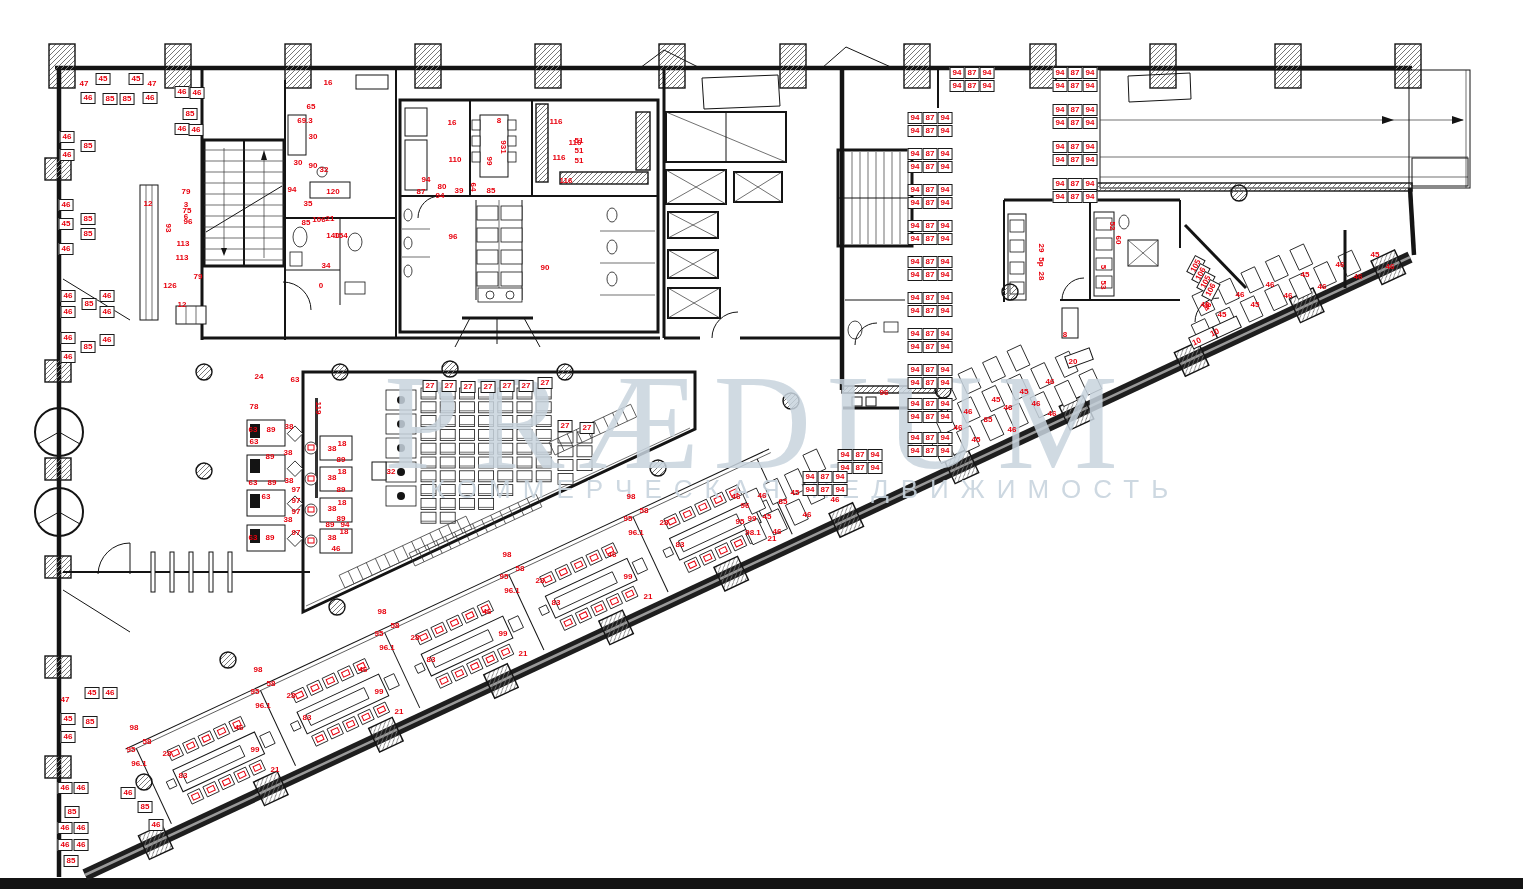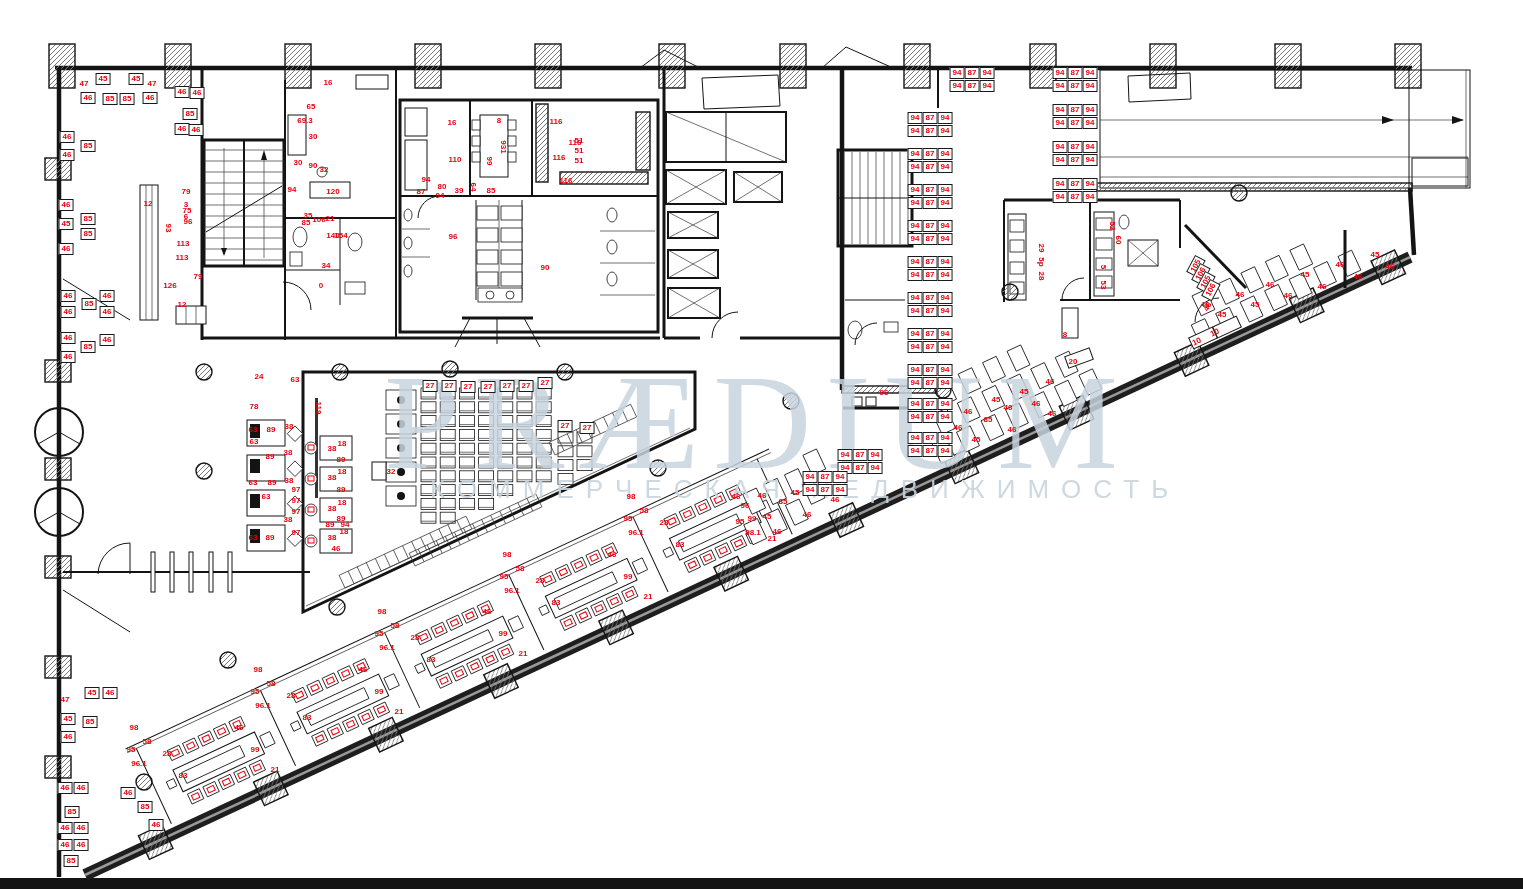--- a/index.html
+++ b/index.html
@@ -806,21 +806,21 @@
       <span class="lbl" style="left: 182px; top: 305px;">12</span>
       <span class="lbl" style="left: 328px; top: 83px;">16</span>
       <span class="lbl" style="left: 311px; top: 107px;">65</span>
       <span class="lbl" style="left: 305px; top: 121px;">69.3</span>
       <span class="lbl" style="left: 313px; top: 137px;">30</span>
       <span class="lbl" style="left: 298px; top: 163px;">30</span>
       <span class="lbl" style="left: 313px; top: 166px;">90</span>
       <span class="lbl" style="left: 324px; top: 170px;">32</span>
       <span class="lbl" style="left: 292px; top: 190px;">94</span>
       <span class="lbl" style="left: 333px; top: 192px;">120</span>
-      <span class="lbl" style="left: 308px; top: 216px;">35</span>
+      <span class="lbl" style="left: 308px; top: 204px;">35</span>
       <span class="lbl" style="left: 306px; top: 223px;">85</span>
       <span class="lbl" style="left: 319px; top: 220px;">106</span>
       <span class="lbl" style="left: 330px; top: 219px;">21</span>
       <span class="lbl" style="left: 333px; top: 236px;">140</span>
       <span class="lbl" style="left: 341px; top: 236px;">154</span>
       <span class="lbl" style="left: 326px; top: 266px;">34</span>
       <span class="lbl" style="left: 321px; top: 286px;">0</span>
       <span class="lbl" style="left: 452px; top: 123px;">16</span>
       <span class="lbl" style="left: 499px; top: 121px;">8</span>
       <span class="lbl" style="left: 503px; top: 147px; transform: translate(-50%, -50%) rotate(90deg);">931</span>

